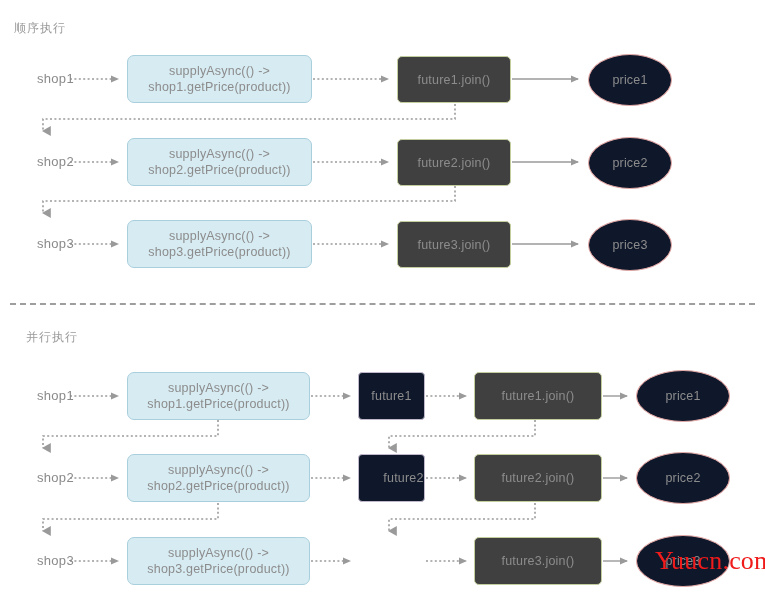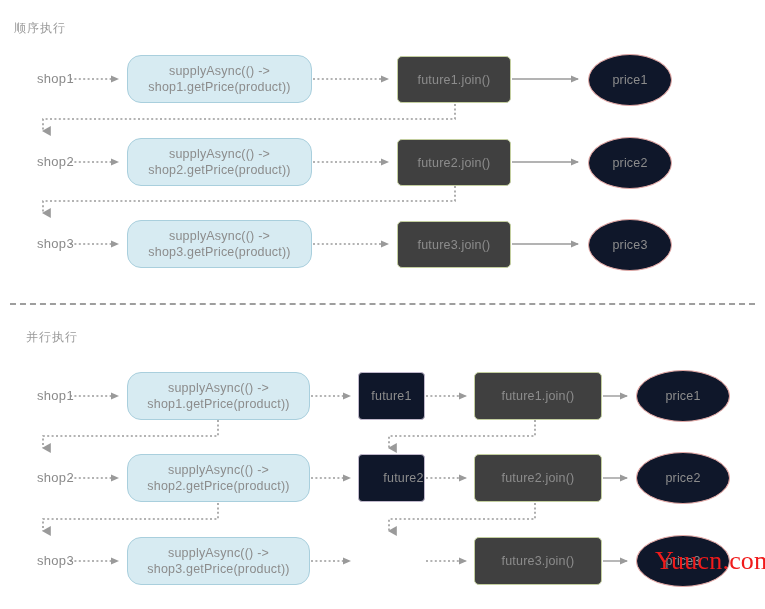--- a/index.html
+++ b/index.html
@@ -54,21 +54,21 @@
     position: absolute;
     box-sizing: border-box;
     display: flex;
     align-items: center;
     justify-content: center;
     text-align: center;
     font-size: 12.5px;
     color: #8c8c8c;
     line-height: 16px;
     letter-spacing: 0.2px;
-    border-radius: 14px;
+    border-radius: 7px;
     border-style: solid;
     border-width: 1px;
     padding: 2px 4px;
     white-space: pre-line;
   }
   .node.blue {
     background: #d7ebf2;
     border-color: #a9cfdd;
   }
   .node.green {

